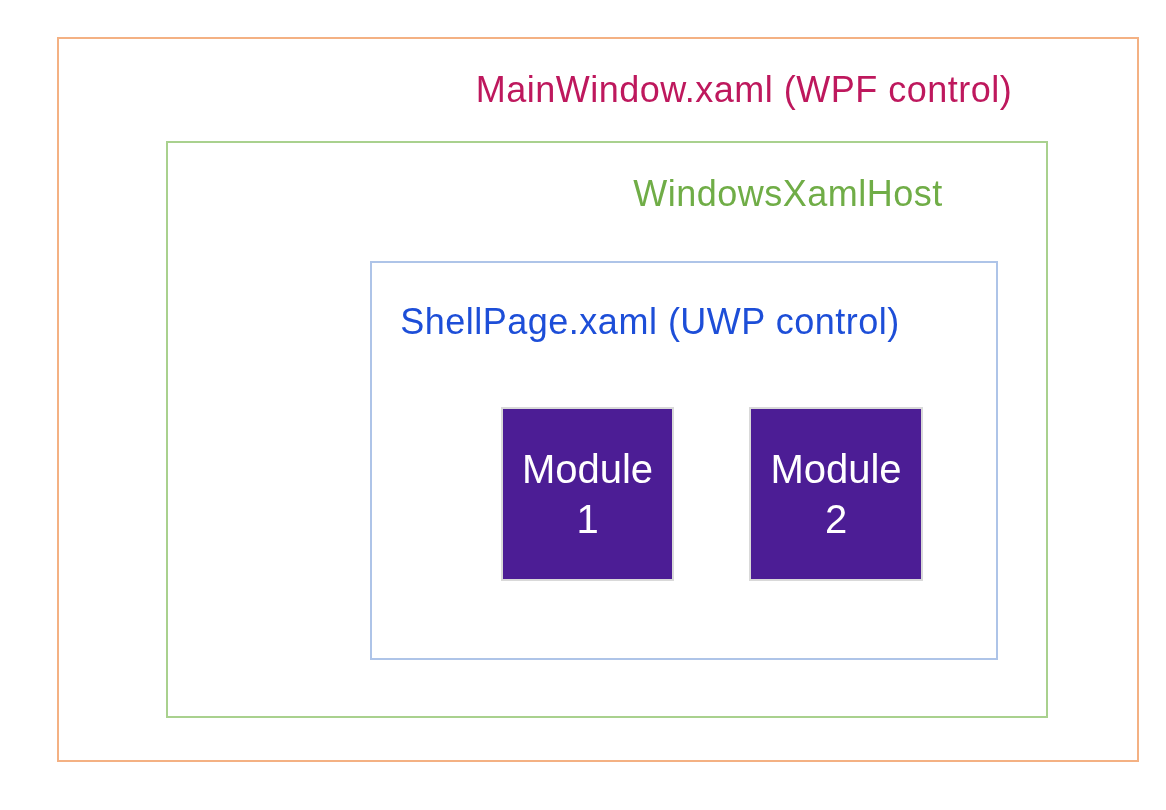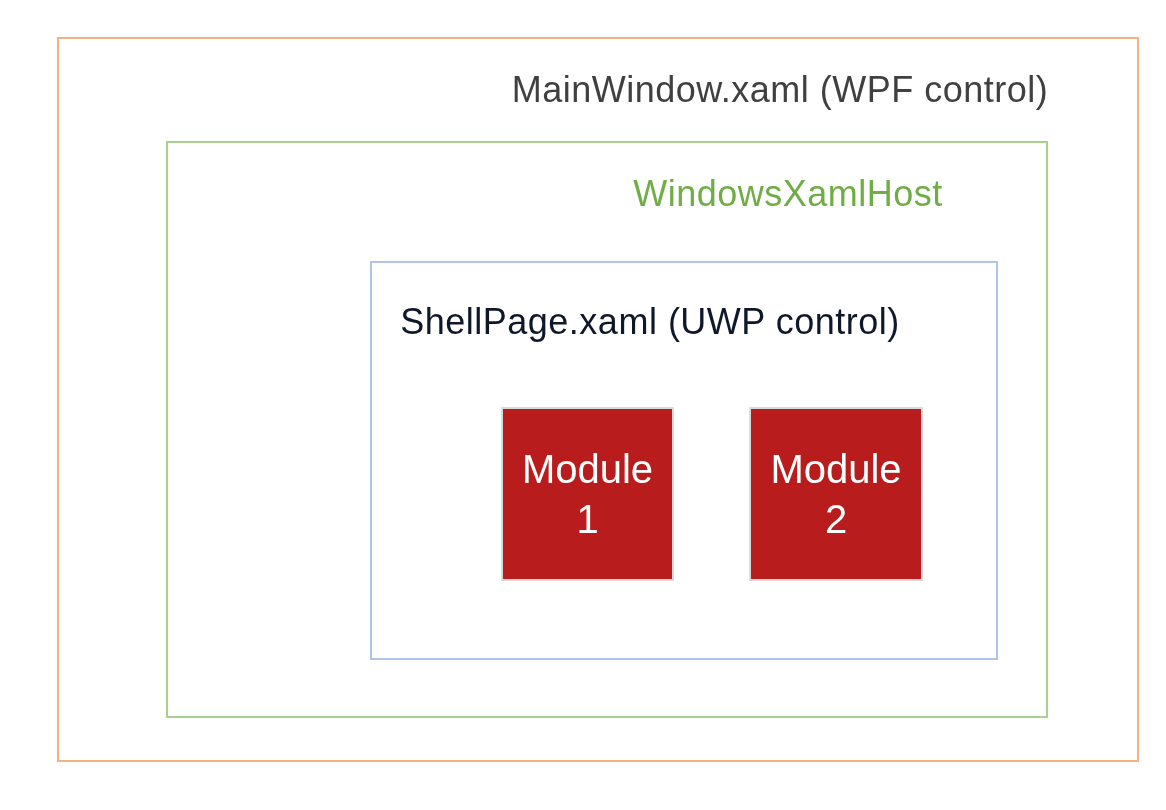--- a/index.html
+++ b/index.html
@@ -43,38 +43,38 @@
   }
   .diagram-label {
     position: absolute;
     white-space: nowrap;
     font-size: 36px;
     letter-spacing: 0.5px;
     transform: translateX(-50%);
     line-height: 1.2;
   }
   .outer-label {
-    left: 780px;
+    left: 744px;
     top: 68px;
-    color: #404040;
+    color: #be185d;
   }
   .host-label {
     left: 788px;
     top: 172px;
     color: #70AD47;
   }
   .shell-label {
     left: 650px;
     top: 300px;
-    color: #0f172a;
+    color: #1d4ed8;
   }
   .module {
     position: absolute;
     box-sizing: border-box;
-    background: #b91c1c;
+    background: #4c1d95;
     border: 2px solid #D9D9D9;
     color: #ffffff;
     display: flex;
     flex-direction: column;
     align-items: center;
     justify-content: center;
     font-size: 40px;
     line-height: 50px;
     text-align: center;
   }

